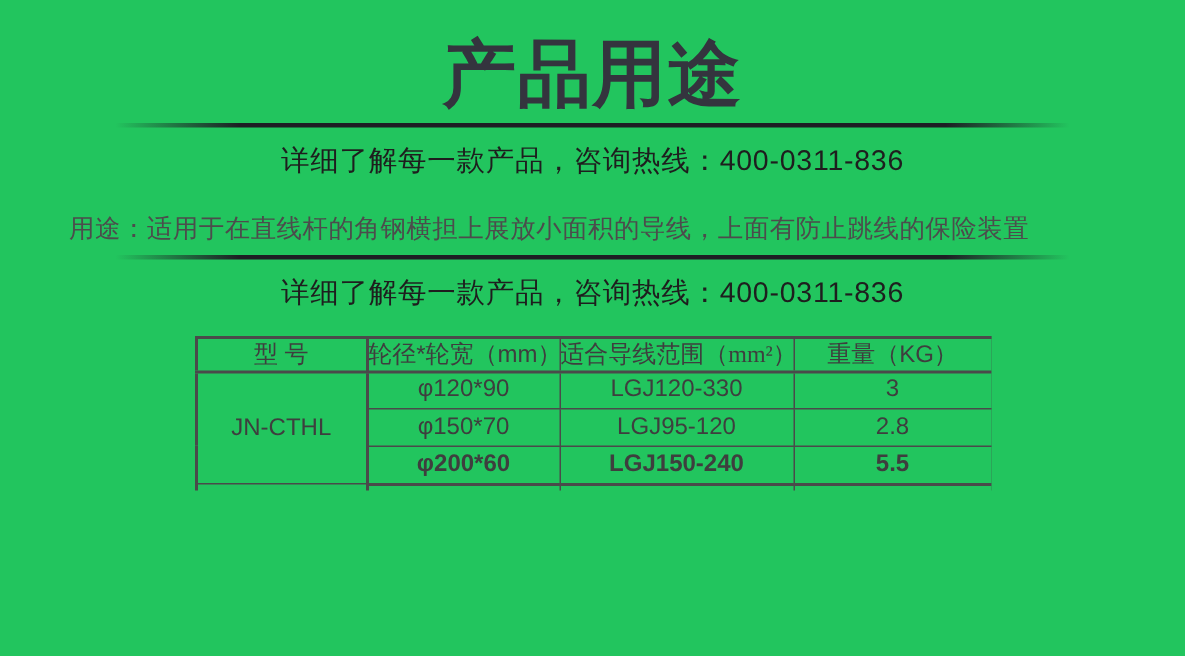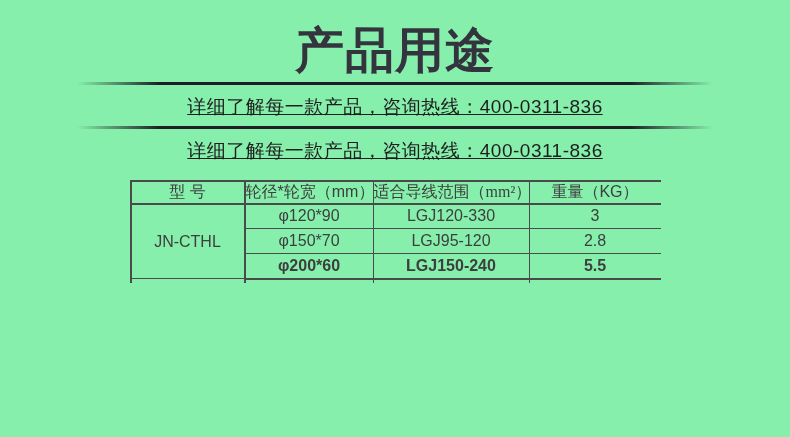--- a/index.html
+++ b/index.html
@@ -2,21 +2,21 @@
 <html><head>
 <meta charset="utf-8">
 <style>
   html, body { margin: 0; padding: 0; }
   body {
     width: 790px; height: 437px;
     background: #ffffff;
     overflow: hidden;
     font-family: "Liberation Sans", "DejaVu Sans", sans-serif;
   }
-  .page { position: relative; width: 790px; height: 437px; background: #86efac; }
+  .page { position: relative; width: 790px; height: 437px; background: #22c55e; }
 
   .section-title {
     margin: 0; padding: 0;
     text-align: center;
     font-size: 49px; line-height: 1.02;
     font-weight: 900;
     letter-spacing: 1px;
     color: #34343e;
   }
   .title-usage { padding-top: 26px; }
@@ -28,21 +28,20 @@
     background: linear-gradient(to right,
       rgba(30,30,36,0) 0%, #1e1e24 13%, #1e1e24 87%, rgba(30,30,36,0) 100%);
   }
 
   .hotline {
     margin: 9px 0 0 0;
     text-align: center;
     font-size: 19px;
     color: #1e1e1e;
     letter-spacing: 0.5px;
-    text-decoration: underline;
   }
 
   .usage-desc {
     margin: 21px 0 0 46px;
     font-size: 17px;
     color: #4c4c4c;
     letter-spacing: 0.3px;
   }
 
   .table-clip {
@@ -84,20 +83,21 @@
 </style>
 </head>
 <body>
 
 <div class="page">
 
   <section>
     <h1 class="section-title title-usage">产品用途</h1>
     <div class="rule"></div>
     <p class="hotline">详细了解每一款产品，咨询热线：400-0311-836</p>
+    <p class="usage-desc">用途：适用于在直线杆的角钢横担上展放小面积的导线，上面有防止跳线的保险装置</p>
   </section>
 
   <section>
     <div class="rule"></div>
     <p class="hotline">详细了解每一款产品，咨询热线：400-0311-836</p>
 
     <div class="table-clip">
       <table class="spec-table">
         <thead>
           <tr>

